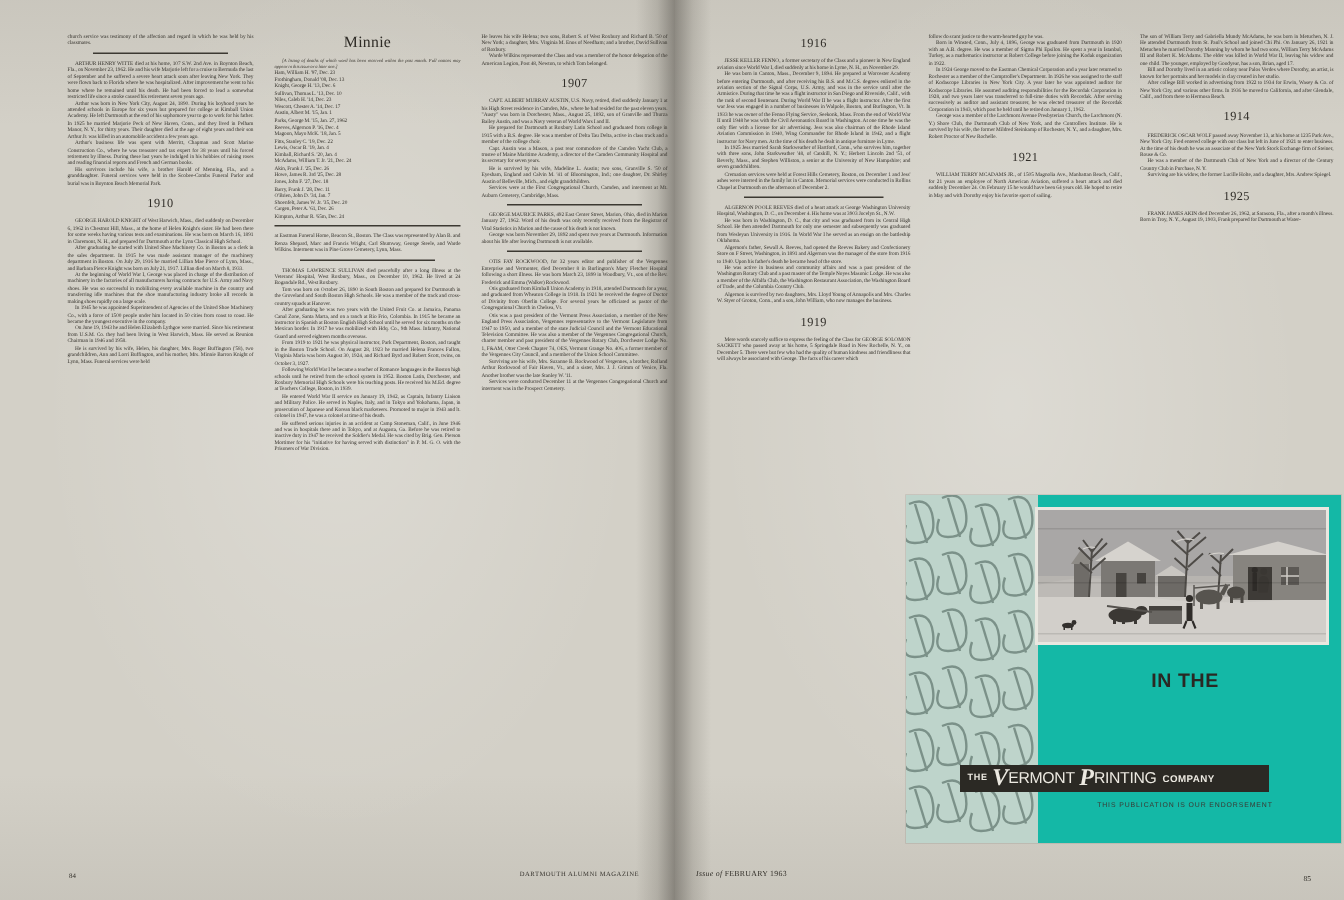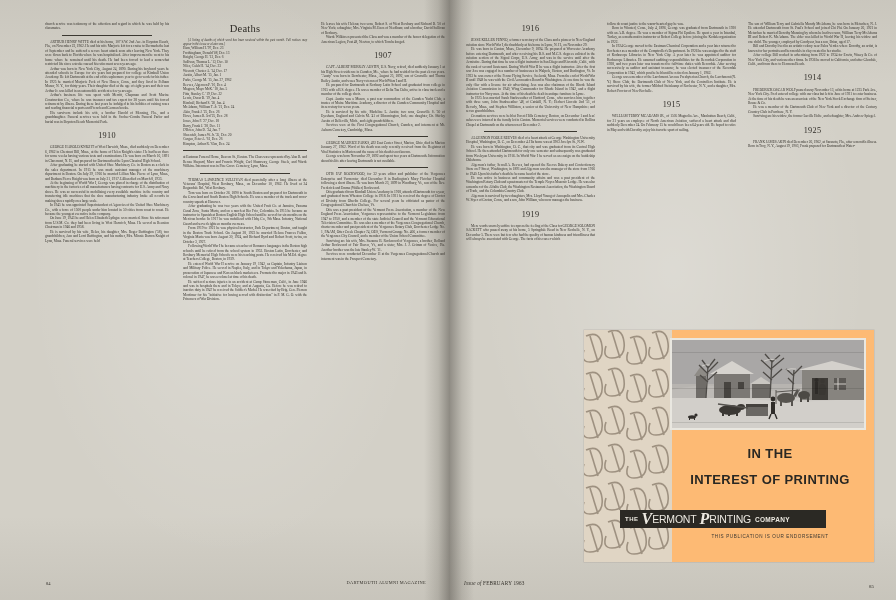--- a/index.html
+++ b/index.html
@@ -50,21 +50,21 @@
   }
   .col {
     font-size: 3.55px;
     line-height: 1.255;
     text-align: justify;
     color: #35322c;
     letter-spacing: -0.02px;
     word-spacing: -0.15px;
   }
   .left .cols  { top: 22px; left: 45px; width: 400px; height: 522px; }
-  .right .cols { top: 22px; left: 16px; width: 418px; height: 522px; }
+  .right .cols { top: 22px; left: 28px; width: 418px; height: 522px; }
   .left .col  { width: 124px; margin-right: 14px; }
   .left .col:last-child { margin-right: 0; }
   .right .col { width: 129px; margin-right: 12px; }
   .right .col:last-child { margin-right: 0; }
 
   .col p { margin: 0; text-indent: 5px; }
   .col p.noind { text-indent: 0; }
 
   .section-title {
     font-size: 10.5px;
@@ -104,22 +104,22 @@
     font-size: 4.6px; color: #34312b; z-index: 3;
   }
   .left  .footer .pg  { position: absolute; left: 46px; bottom: 0; }
   .left  .footer .mag { position: absolute; right: 24px; bottom: 1px; font-size: 4.4px; letter-spacing: .35px; font-variant: small-caps; }
   .right .footer .issue { position: absolute; left: 14px; bottom: 0; font-style: italic; font-size: 5.2px; letter-spacing:.2px; }
   .right .footer .pg { position: absolute; right: 22px; bottom: -3px; font-size: 5px; }
 
   
   .ad {
     position: absolute;
-    left: 134px; top: 330px; width: 290px; height: 232px;
-    background: #fdba74; z-index: 3;
+    left: 154px; top: 330px; width: 290px; height: 232px;
+    background: #14b8a6; z-index: 3;
     overflow: hidden;
     box-shadow: 0 0 0 .5px rgba(90,85,75,.18);
   }
   .ad-pattern {
     position: absolute; left: 0; top: 0; width: 88px; height: 100%;
     opacity: .85;
   }
   .ad-illus {
     position: absolute; left: 86px; top: 8px; width: 196px; height: 92px;
     border: 2px solid #e9e7e0;
@@ -178,21 +178,21 @@
         <h2 class="year-head">1910</h2>
         <p>GEORGE HAROLD KNIGHT of West Harwich, Mass., died suddenly on December 6, 1962 in Chestnut Hill, Mass., at the home of Helen Knight's sister. He had been there for some weeks having various tests and examinations. He was born on March 16, 1891 in Claremont, N. H., and prepared for Dartmouth at the Lynn Classical High School.</p>
         <p>After graduating he started with United Shoe Machinery Co. in Boston as a clerk in the sales department. In 1915 he was made assistant manager of the machinery department in Boston. On July 29, 1916 he married Lillian Mae Pierce of Lynn, Mass., and Barbara Pierce Knight was born on July 21, 1917. Lillian died on March 8, 1933.</p>
         <p>At the beginning of World War I, George was placed in charge of the distribution of machinery in the factories of all manufacturers having contracts for U.S. Army and Navy shoes. He was so successful in mobilizing every available machine in the country and transferring idle machines that the shoe manufacturing industry broke all records in making shoes rapidly on a large scale.</p>
         <p>In 1945 he was appointed Superintendent of Agencies of the United Shoe Machinery Co., with a force of 1500 people under him located in 50 cities from coast to coast. He became the youngest executive in the company.</p>
         <p>On June 19, 1943 he and Helen Elizabeth Lythgoe were married. Since his retirement from U.S.M. Co. they had been living in West Harwich, Mass. He served as Reunion Chairman in 1946 and 1958.</p>
         <p>He is survived by his wife, Helen, his daughter, Mrs. Roger Buffington ('58), two grandchildren, Ann and Lorri Buffington, and his mother, Mrs. Minnie Barron Knight of Lynn, Mass. Funeral services were held</p>
       </div>
 
       <div class="col">
-        <h1 class="section-title">Deaths</h1>
+        <h1 class="section-title">Minnie</h1>
         <p class="italic-note">[A listing of deaths of which word has been received within the past month. Full notices may appear in this issue or a later one.]</p>
         <div class="deaths-list">
           <div>Ham, William H. '97, Dec. 23</div>
           <div>Frothingham, Donald '08, Dec. 13</div>
           <div>Knight, George H. '13, Dec. 6</div>
           <div>Sullivan, Thomas L. '13, Dec. 10</div>
           <div>Niles, Caleb H. '14, Dec. 23</div>
           <div>Wescott, Chester A. '14, Dec. 17</div>
           <div>Austin, Albert M. '15, Jan. 1</div>
           <div>Parks, George M. '15, Jan. 27, 1962</div>
@@ -267,21 +267,21 @@
         <p>Algernon is survived by two daughters, Mrs. Lloyd Young of Annapolis and Mrs. Charles W. Styer of Groton, Conn., and a son, John William, who now manages the business.</p>
         <h2 class="year-head">1919</h2>
         <p>Mere words scarcely suffice to express the feeling of the Class for GEORGE SOLOMON SACKETT who passed away at his home, 5 Springdale Road in New Rochelle, N. Y., on December 5. There were but few who had the quality of human kindness and friendliness that will always be associated with George. The facts of his career which</p>
       </div>
 
       <div class="col">
         <p class="noind">follow do scant justice to the warm-hearted guy he was.</p>
         <p>Born in Winsted, Conn., July 4, 1896, George was graduated from Dartmouth in 1920 with an A.B. degree. He was a member of Sigma Phi Epsilon. He spent a year in Istanbul, Turkey, as a mathematics instructor at Robert College before joining the Kodak organization in 1922.</p>
         <p>In 1924 George moved to the Eastman Chemical Corporation and a year later returned to Rochester as a member of the Comptroller's Department. In 1926 he was assigned to the staff of Kodascope Libraries in New York City. A year later he was appointed auditor for Kodascope Libraries. He assumed auditing responsibilities for the Recordak Corporation in 1928, and two years later was transferred to full-time duties with Recordak. After serving successively as auditor and assistant treasurer, he was elected treasurer of the Recordak Corporation in 1943, which post he held until he retired on January 1, 1962.</p>
         <p>George was a member of the Larchmont Avenue Presbyterian Church, the Larchmont (N. Y.) Shore Club, the Dartmouth Club of New York, and the Controllers Institute. He is survived by his wife, the former Mildred Steinkamp of Rochester, N. Y., and a daughter, Mrs. Robert Proctor of New Rochelle.</p>
-        <h2 class="year-head">1915</h2>
+        <h2 class="year-head">1921</h2>
         <p>WILLIAM TERRY MCADAMS JR., of 1505 Magnolia Ave., Manhattan Beach, Calif., for 21 years an employee of North American Aviation, suffered a heart attack and died suddenly December 24. On February 15 he would have been 64 years old. He hoped to retire in May and with Dorothy enjoy his favorite sport of sailing.</p>
       </div>
 
       <div class="col">
         <p class="noind">The son of William Terry and Gabriella Mundy McAdams, he was born in Metuchen, N. J. He attended Dartmouth from St. Paul's School and joined Chi Phi. On January 26, 1921 in Metuchen he married Dorothy Manning by whom he had two sons, William Terry McAdams III and Robert K. McAdams. The elder was killed in World War II, leaving his widow and one child. The younger, employed by Goodyear, has a son, Brian, aged 17.</p>
         <p>Bill and Dorothy lived in an artistic colony near Palos Verdes where Dorothy, an artist, is known for her portraits and her models in clay created in her studio.</p>
         <p>After college Bill worked in advertising from 1922 to 1934 for Erwin, Wasey &amp; Co. of New York City, and various other firms. In 1936 he moved to California, and after Glendale, Calif., and from there to Hermosa Beach.</p>
         <h2 class="year-head">1914</h2>
         <p>FREDERICK OSCAR WOLF passed away November 13, at his home at 1235 Park Ave., New York City. Fred entered college with our class but left in June of 1921 to enter business. At the time of his death he was an associate of the New York Stock Exchange firm of Steiner, Rouse &amp; Co.</p>
         <p>He was a member of the Dartmouth Club of New York and a director of the Century Country Club in Purchase, N. Y.</p>
@@ -438,21 +438,20 @@
 
           <g opacity=".10">
             <rect x="0" y="12" width="196" height="1" fill="#000"></rect>
             <rect x="0" y="48" width="196" height="1" fill="#000"></rect>
             <rect x="0" y="82" width="196" height="1" fill="#000"></rect>
           </g>
         </svg>
       </div>
 
       <div class="ad-line1">IN THE</div>
-      <div class="ad-line2">INTEREST OF PRINTING</div>
 
       <div class="logo-bar">
         <span class="logo-the">THE</span>
         <span class="logo-script">V</span>
         <span class="logo-word">ERMONT</span>
         <span class="logo-script">P</span>
         <span class="logo-word">RINTING</span>
         <span class="logo-co">COMPANY</span>
       </div>
 

